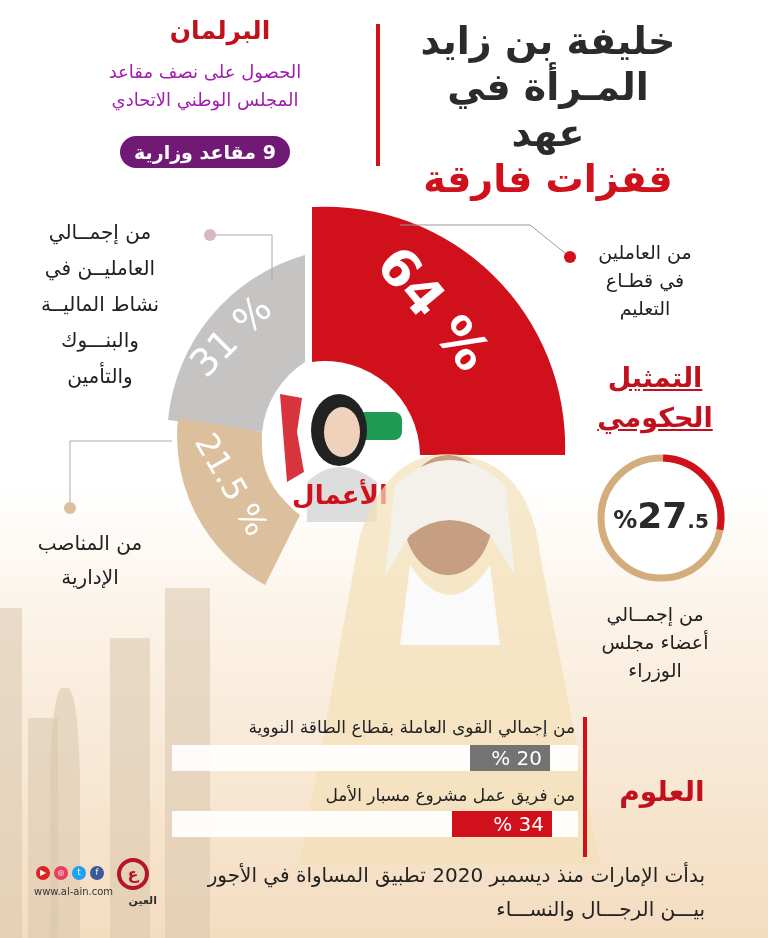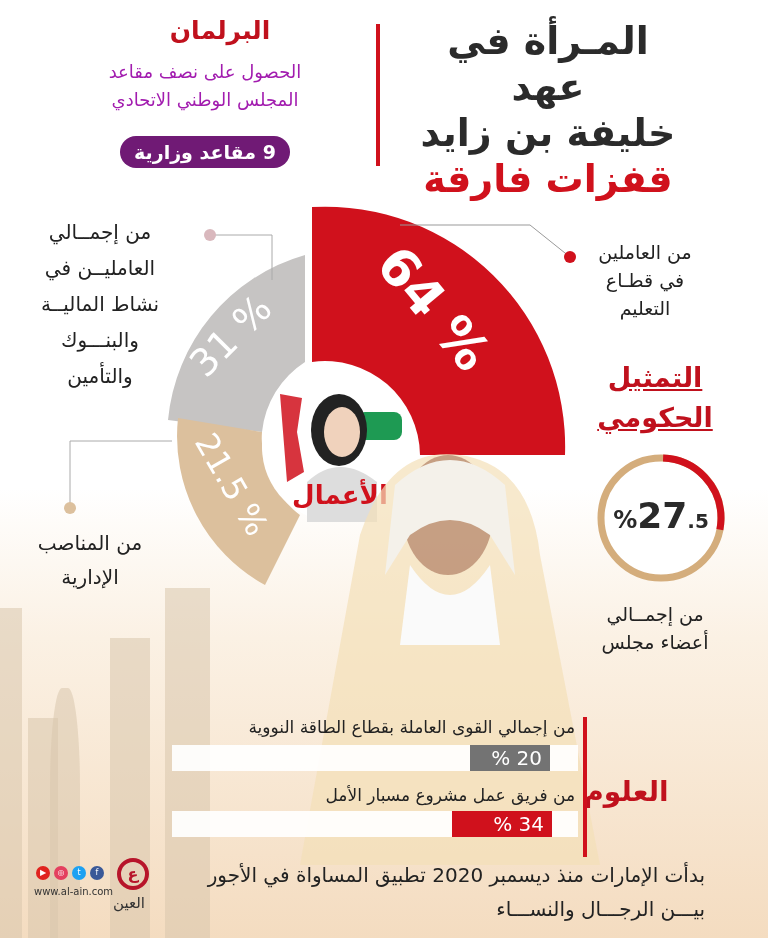--- a/index.html
+++ b/index.html
@@ -17,48 +17,48 @@
   .parl-text{left:80px;top:58px;width:250px;font-size:18px;line-height:28px;color:#a21caf;}
   .pill{left:120px;top:136px;width:170px;height:32px;border-radius:16px;background:#701a75;
         color:#fff;font-size:19px;font-weight:bold;line-height:32px;}
   .label{font-size:19px;line-height:28px;color:#222;}
   .white-circle{left:262px;top:372px;width:150px;height:150px;border-radius:50%;background:#fff;}
   .aamal{left:285px;top:480px;width:110px;color:#d0111c;font-weight:bold;font-size:26px;}
   .gov-title{left:575px;top:358px;width:160px;color:#c0111d;font-weight:bold;font-size:27px;line-height:40px;text-decoration:underline;}
   .ring-num{left:598px;top:495px;width:126px;font-size:36px;font-weight:bold;color:#2a2a2a;text-align:center;direction:ltr;}
   .ring-num small{font-size:20px;}
   .gov-text{left:580px;top:600px;width:150px;font-size:19px;line-height:28px;color:#222;}
-  .sci-title{left:576px;top:775px;width:100px;color:#c0111d;font-size:28px;font-weight:bold;}
+  .sci-title{left:612px;top:775px;width:100px;color:#c0111d;font-size:28px;font-weight:bold;}
   .sci-vline{left:583px;top:717px;width:4px;height:140px;background:#d0111c;}
   .bar-label{font-size:17px;color:#222;}
   .bar{height:26px;background:rgba(255,255,255,.92);}
   .bar-val{color:#fff;font-size:20px;text-align:right;padding-right:8px;line-height:26px;box-sizing:border-box;direction:ltr;}
   .footer-text{left:200px;top:858px;width:505px;font-size:20px;line-height:34px;color:#222;}
   .logo{left:117px;top:858px;width:32px;height:32px;border-radius:50%;border:4px solid #b7142a;box-sizing:border-box;
         color:#b7142a;font-weight:bold;font-size:16px;text-align:center;line-height:24px;}
-  .logo-name{left:113px;top:894px;width:44px;font-size:15px;color:#333;text-align:left;}
+  .logo-name{left:113px;top:894px;width:44px;font-size:11px;color:#333;text-align:right;font-weight:bold;}
   .social{top:866px;width:14px;height:14px;border-radius:50%;color:#fff;font-size:8px;text-align:center;line-height:14px;}
   .url{left:34px;top:886px;font-size:10px;color:#333;font-weight:normal;}
   .man{left:300px;top:445px;width:300px;height:420px;}
 </style>
 </head>
 <body>
 
 <div class="abs bg"></div>
 <div>
   <div class="city" style="left:0;width:22px;height:330px;"></div>
   <div class="city" style="left:28px;width:30px;height:220px;"></div>
   <div class="city" style="left:50px;width:30px;height:250px;border-radius:40% 40% 0 0;"></div>
   <div class="city" style="left:110px;width:40px;height:300px;"></div>
   <div class="city" style="left:165px;width:45px;height:350px;"></div>
 </div>
 
 <div class="abs rtl title">
+  <div>خليفة بن زايد</div>
   <div>المـرأة في عهد</div>
-  <div>خليفة بن زايد</div>
   <div class="red">قفزات فارقة</div>
 </div>
 <div class="abs vline"></div>
 
 <div class="abs rtl parl-title">البرلمان</div>
 <div class="abs rtl parl-text">
   <div>الحصول على نصف مقاعد</div>
   <div>المجلس الوطني الاتحادي</div>
 </div>
 <div class="abs rtl pill">9 مقاعد وزارية</div>
@@ -122,20 +122,21 @@
 <svg class="abs" style="left:595px;top:452px" width="132" height="132">
   <circle cx="66" cy="66" r="60" fill="#fff" stroke="#d4ad7c" stroke-width="7"></circle>
   <circle cx="66" cy="66" r="60" fill="none" stroke="#d0111c" stroke-width="7" stroke-dasharray="103.7 377" transform="rotate(-88 66 66)"></circle>
 </svg>
 <div class="abs ring-num">
   <span style="font-size:24px">%</span><span>27</span><small>.5</small>
 </div>
 <div class="abs rtl gov-text">
   <div>من إجمــالي</div>
   <div>أعضاء مجلس</div>
+  <div>الوزراء</div>
 </div>
 
 <div class="abs rtl sci-title">العلوم</div>
 <div class="abs sci-vline"></div>
 
 <div class="abs rtl bar-label" style="left:170px;top:717px;width:405px;text-align:right;">من إجمالي القوى العاملة بقطاع الطاقة النووية</div>
 <div class="abs bar" style="left:172px;top:745px;width:406px;"></div>
 <div class="abs bar-val" style="left:470px;top:745px;width:80px;background:#737373;">% 20</div>
 
 <div class="abs rtl bar-label" style="left:170px;top:785px;width:405px;text-align:right;">من فريق عمل مشروع مسبار الأمل</div>

